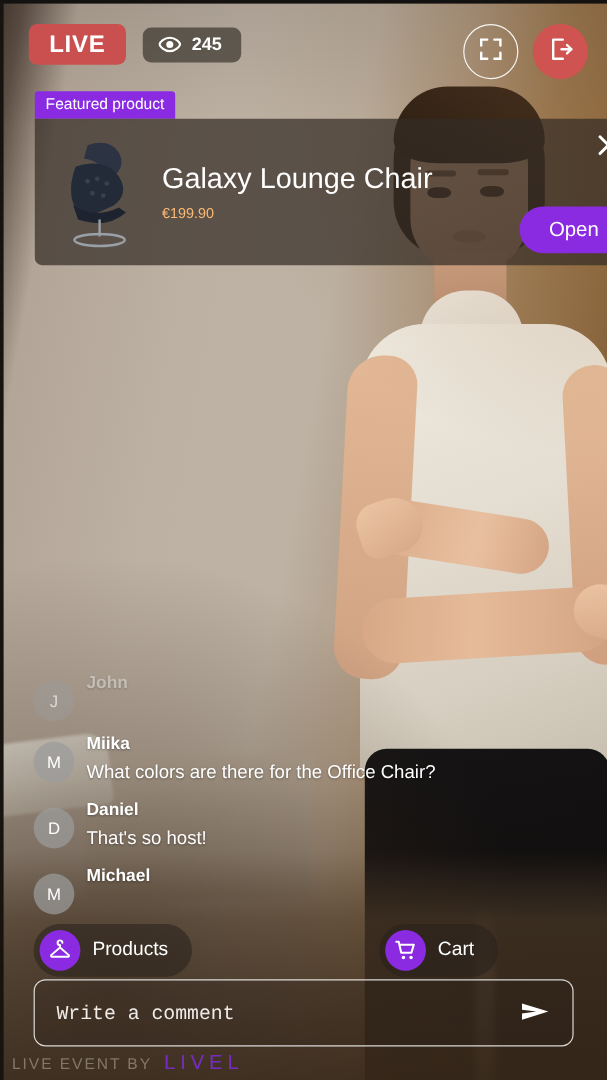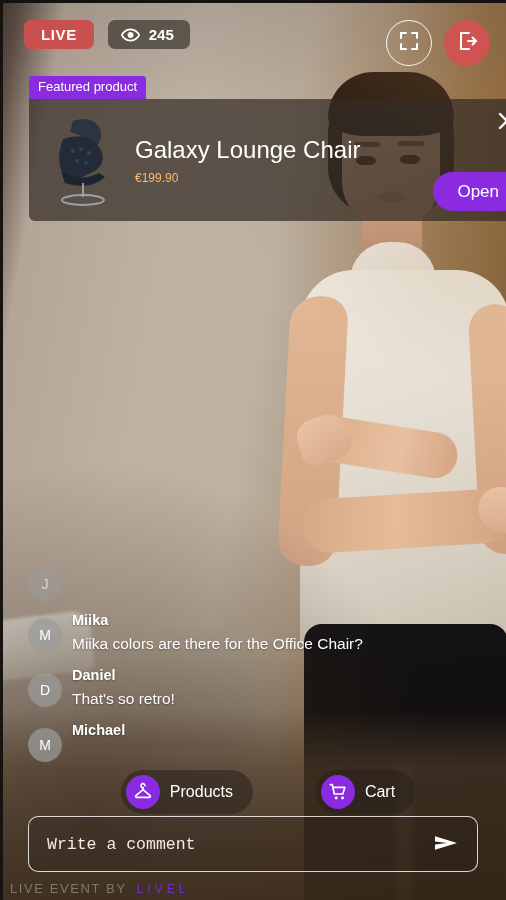--- a/index.html
+++ b/index.html
@@ -226,21 +226,21 @@
     padding: 20px 16px 0 24px;
     display: flex;
     align-items: flex-start;
     justify-content: space-between;
   }
   .top-left { display: flex; align-items: center; gap: 14px; }
 
   .live-badge {
     background: #c9504f;
     color: #fff;
-    font-size: 15px;
+    font-size: 20px;
     font-weight: bold;
     letter-spacing: .6px;
     padding: 7px 17px;
     border-radius: 7px;
     line-height: 1;
   }
   .viewers {
     display: flex; align-items: center; gap: 9px;
     background: rgba(44,38,33,.62);
     color: #fff;
@@ -376,21 +376,21 @@
     align-items: center;
   }
   .action-pill {
     display: flex;
     align-items: center;
     gap: 10px;
     background: rgba(40,33,28,.55);
     border-radius: 22px;
     padding: 5px 20px 5px 5px;
   }
-  .pill-slot-left  { width: 50%; display: flex; justify-content: flex-end; }
+  .pill-slot-left  { width: 50%; display: flex; justify-content: flex-start; }
   .pill-slot-right { width: 50%; display: flex; justify-content: center; }
   .action-icon {
     width: 34px; height: 34px;
     border-radius: 50%;
     background: #8a2be2;
     display: flex; align-items: center; justify-content: center;
     flex: none;
   }
   .action-label { color: #fff; font-size: 16px; }
 
@@ -428,21 +428,21 @@
     position: absolute;
     left: 10px;
     bottom: 4px;
     display: flex;
     align-items: baseline;
     gap: 10px;
     font-size: 13px;
     letter-spacing: 1.6px;
   }
   .footer-by   { color: rgba(190,182,174,.52); }
-  .footer-brand{ color: #7b2ccf; font-size: 12px; letter-spacing: 4px; opacity: .92; }
+  .footer-brand{ color: #7b2ccf; font-size: 17px; letter-spacing: 4px; opacity: .92; }
 </style>
 </head>
 <body>
 
 <div id="player">
 
   <div id="video-bg">
     <div class="wall"></div>
     <div class="box-left"></div>
     <div class="sofa"></div>
@@ -569,36 +569,37 @@
 
       <button class="open-btn">Open</button>
     </div>
   </div>
 
   <div id="chat">
 
     <div class="msg faded">
       <div class="avatar">J</div>
       <div class="msg-body">
+        <div class="msg-author">John</div>
       </div>
     </div>
 
     <div class="msg">
       <div class="avatar">M</div>
       <div class="msg-body">
         <div class="msg-author">Miika</div>
-        <div class="msg-text">Miika colors are there for the Office Chair?</div>
+        <div class="msg-text">What colors are there for the Office Chair?</div>
       </div>
     </div>
 
     <div class="msg">
       <div class="avatar">D</div>
       <div class="msg-body">
         <div class="msg-author">Daniel</div>
-        <div class="msg-text">That's so retro!</div>
+        <div class="msg-text">That's so host!</div>
       </div>
     </div>
 
     <div class="msg">
       <div class="avatar">M</div>
       <div class="msg-body">
         <div class="msg-author">Michael</div>
       </div>
     </div>
   </div>

